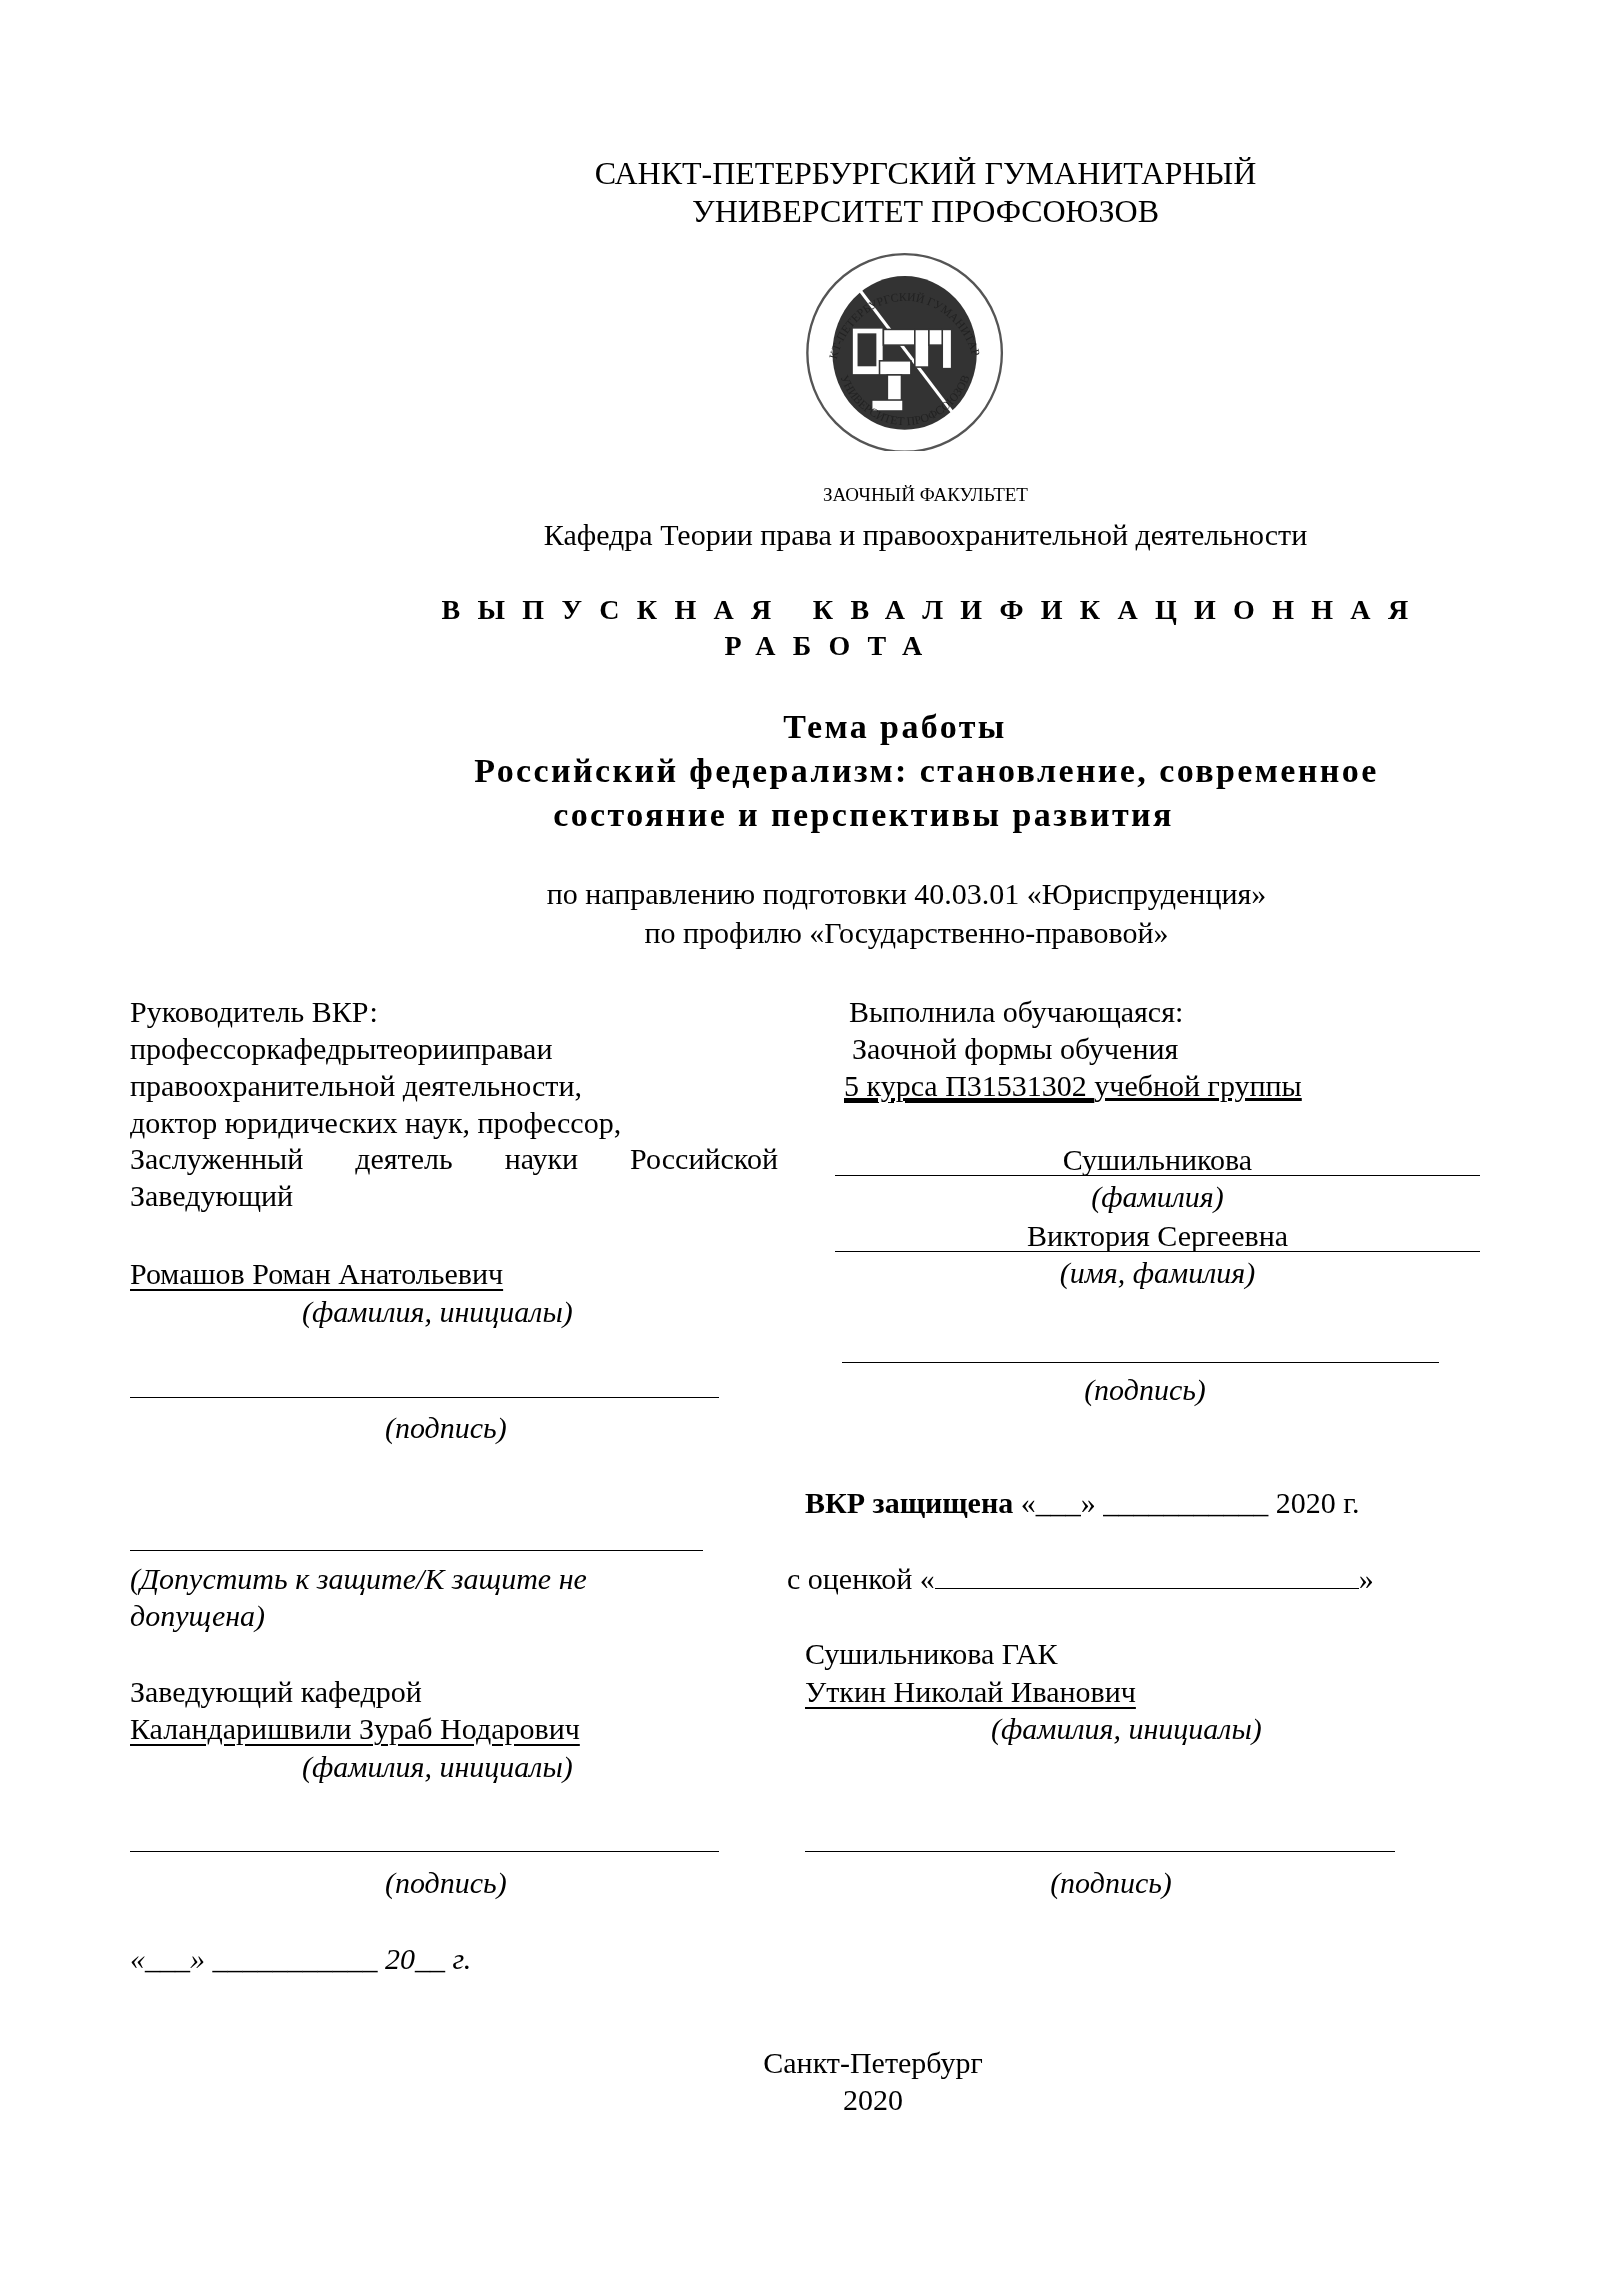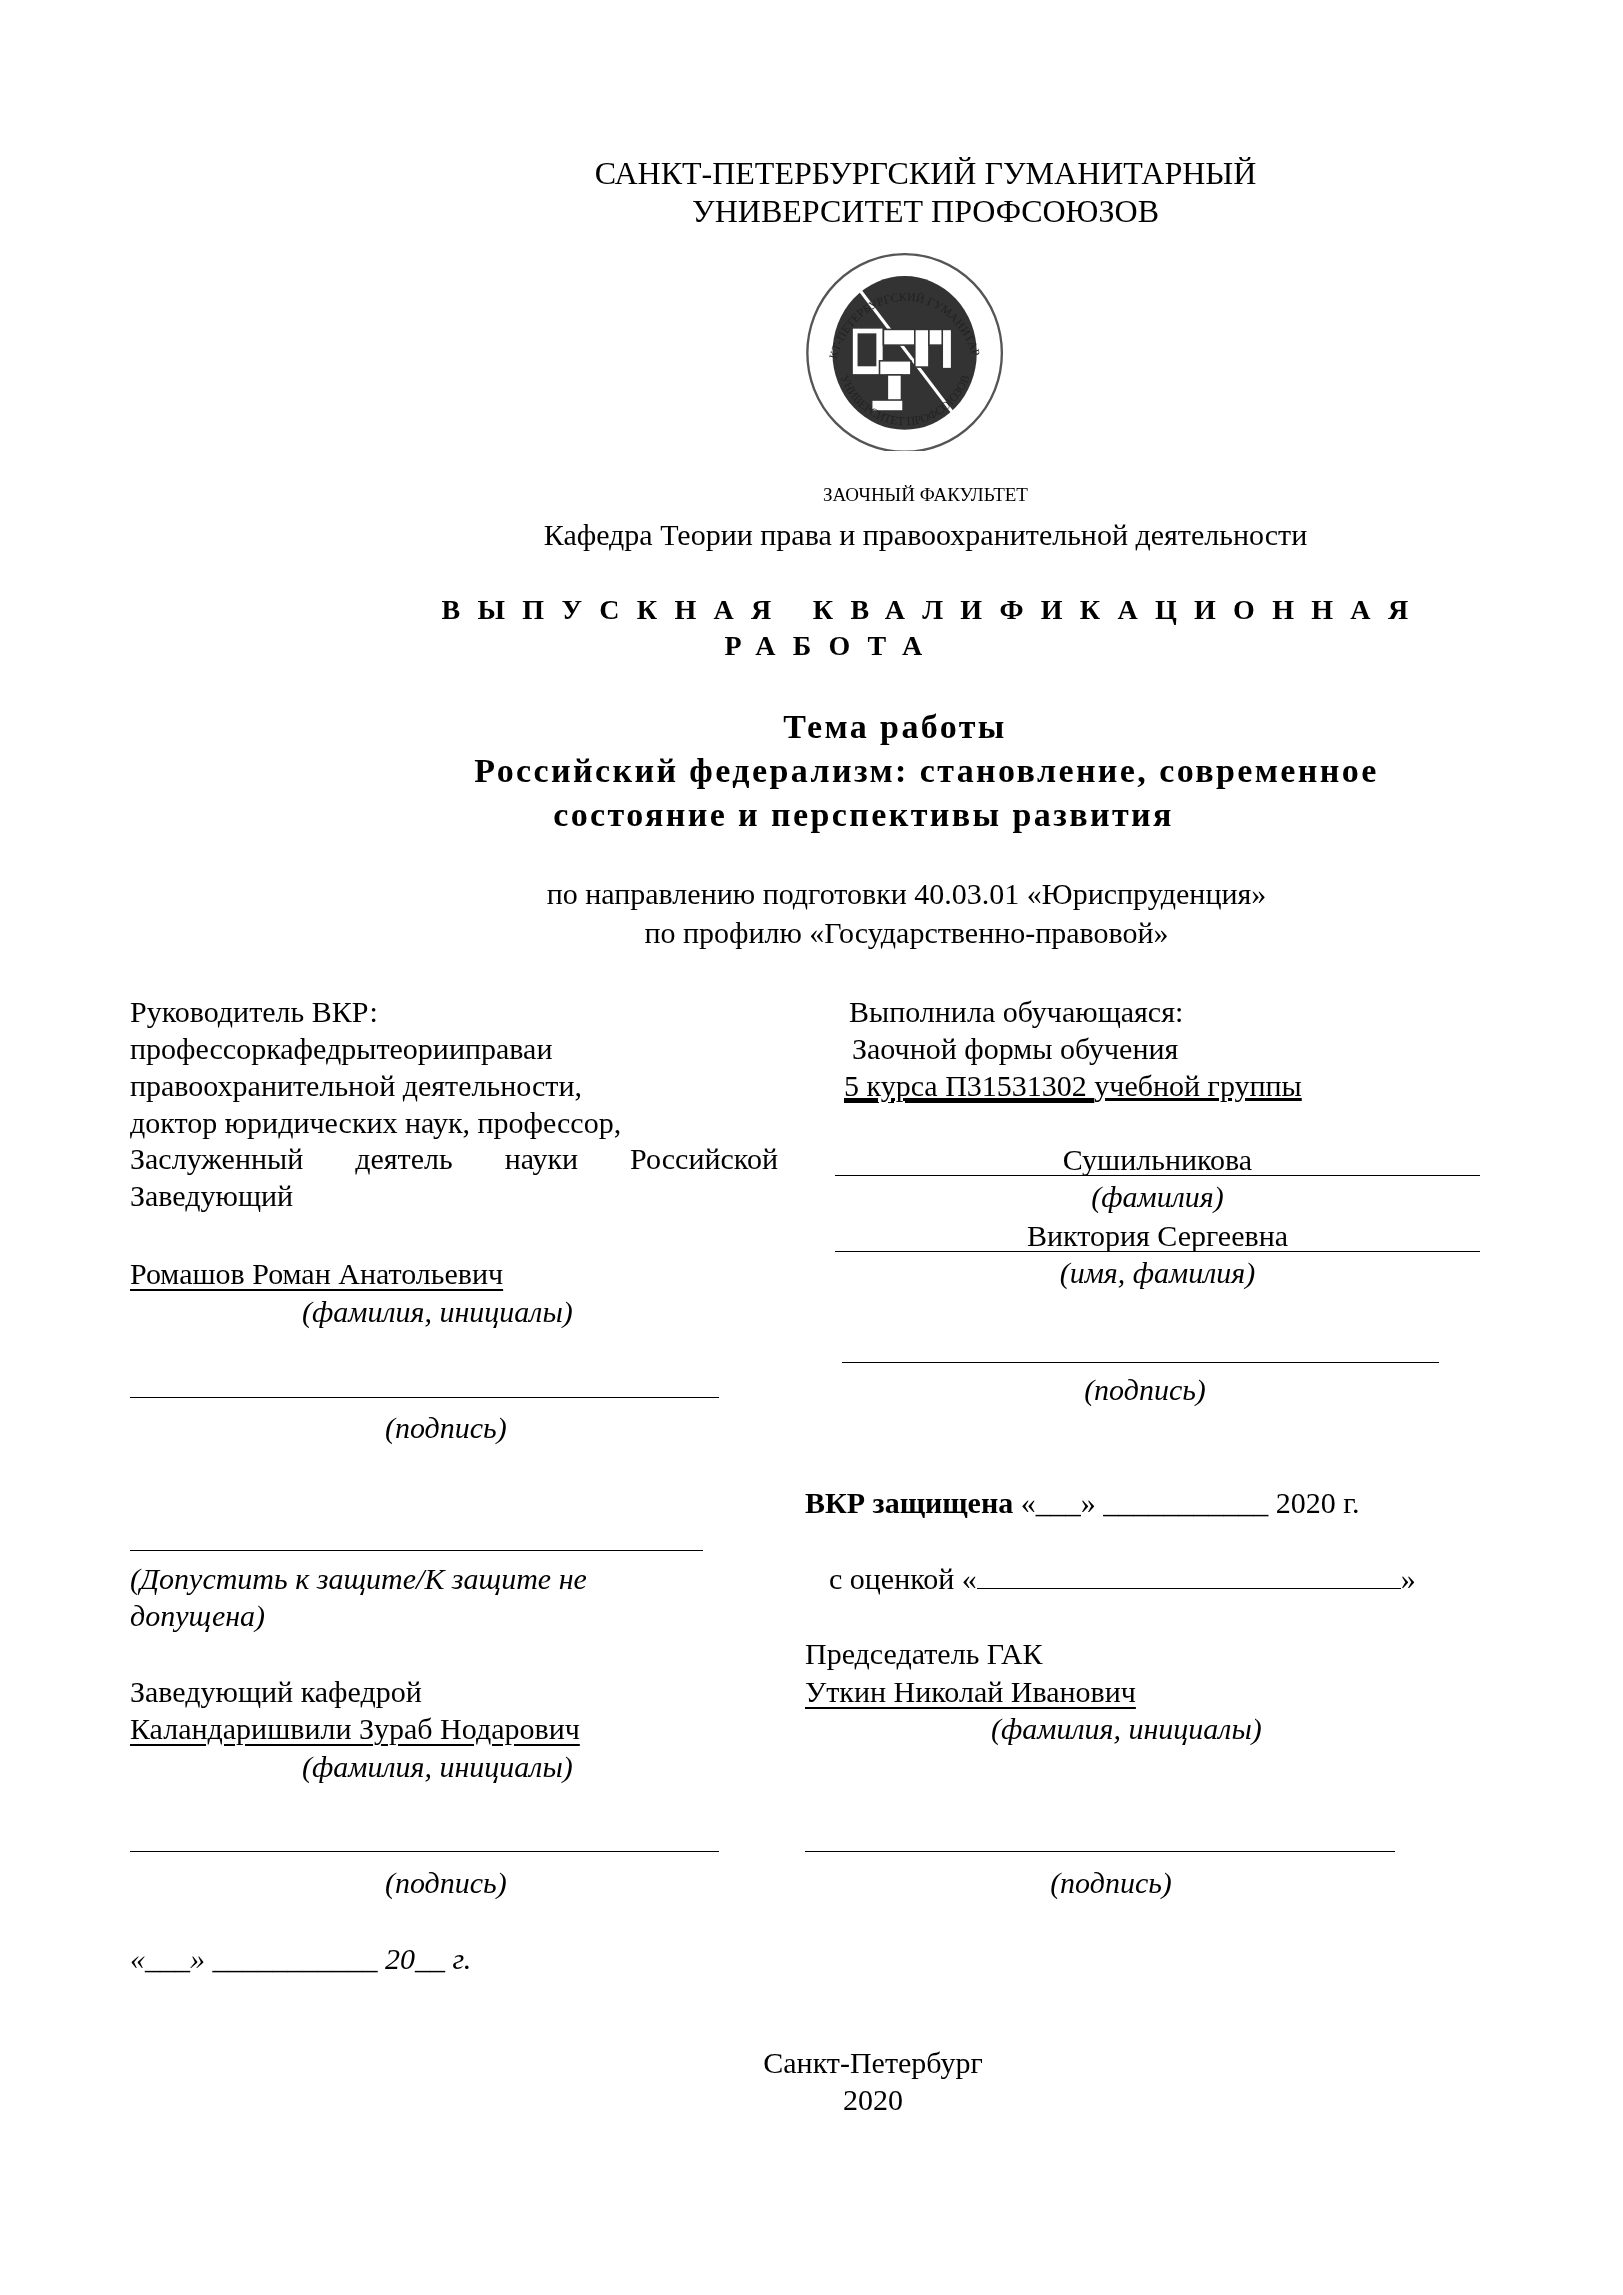--- a/index.html
+++ b/index.html
@@ -108,24 +108,24 @@
 <div class="abs c t38" style="left:835px;width:645px;top:1218px;">Виктория Сергеевна</div>
 <div class="line" style="left:835px;top:1251px;width:645px;"></div>
 <div class="abs c t38 it" style="left:835px;width:645px;top:1255px;">(имя, фамилия)</div>
 
 <div class="line" style="left:842px;top:1362px;width:597px;"></div>
 <div class="abs c t38 it" style="left:835px;width:620px;top:1372px;">(подпись)</div>
 
 <div class="abs t38" style="left:805px;top:1485px;">
   <span class="bold">ВКР защищена</span><span> «___» ___________ 2020 г.</span>
 </div>
-<div class="abs t38" style="left:829px;top:1561px;">
+<div class="abs t38" style="left:787px;top:1561px;">
   <span>с оценкой «</span><span style="display:inline-block;width:424px;border-bottom:1.6px solid #000;height:23.6px;vertical-align:baseline;"></span><span>»</span>
 </div>
-<div class="abs t38" style="left:805px;top:1636px;">Председатель ГАК</div>
+<div class="abs t38" style="left:805px;top:1636px;">Сушильникова ГАК</div>
 <div class="abs t38 u" style="left:805px;top:1674px;">Уткин Николай Иванович</div>
 <div class="abs t38 it" style="left:991px;top:1711px;">(фамилия, инициалы)</div>
 <div class="line" style="left:805px;top:1851px;width:590px;"></div>
 <div class="abs c t38 it" style="left:805px;width:612px;top:1865px;">(подпись)</div>
 
 <div class="abs c t38" style="width:1746px;top:2045px;">Санкт-Петербург</div>
 <div class="abs c t38" style="width:1746px;top:2082px;">2020</div>
 
 
 </body></html>

